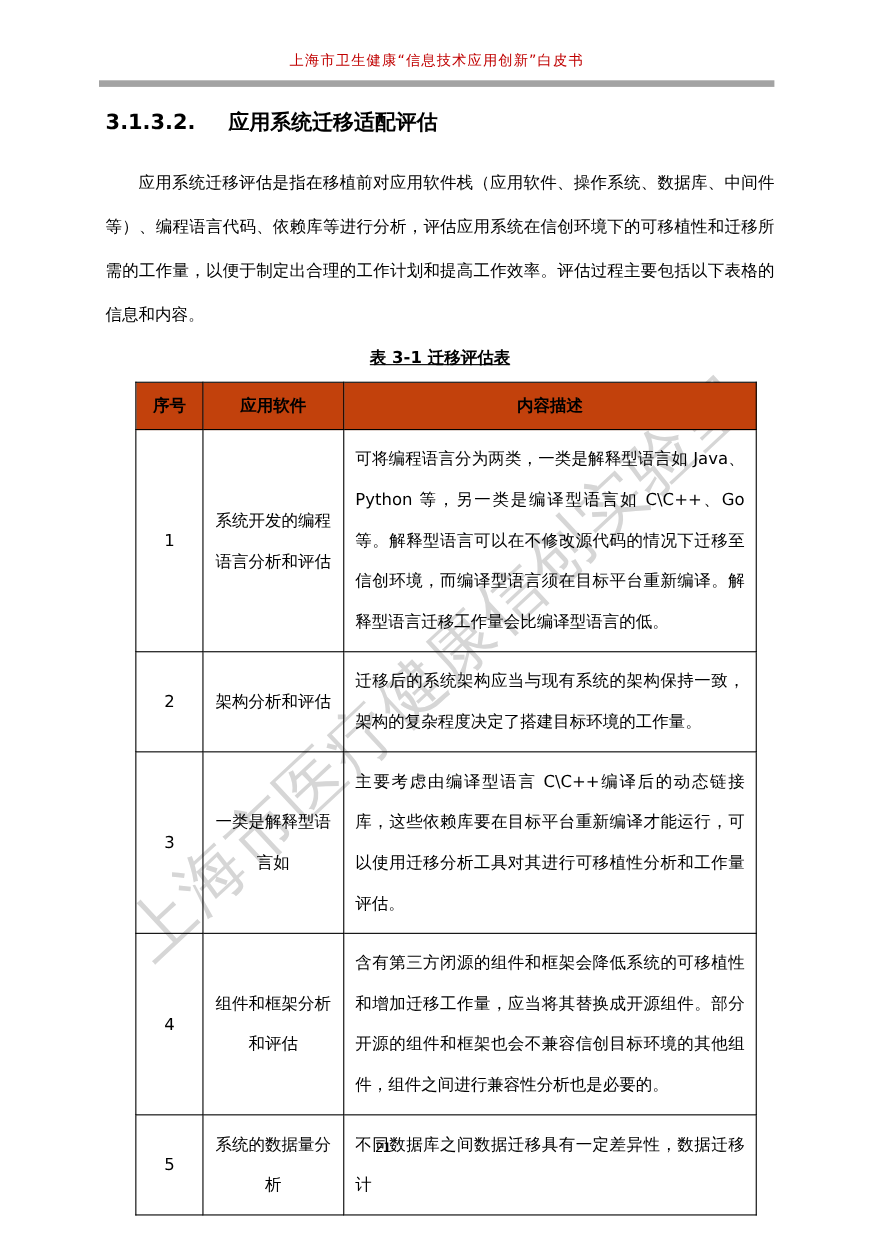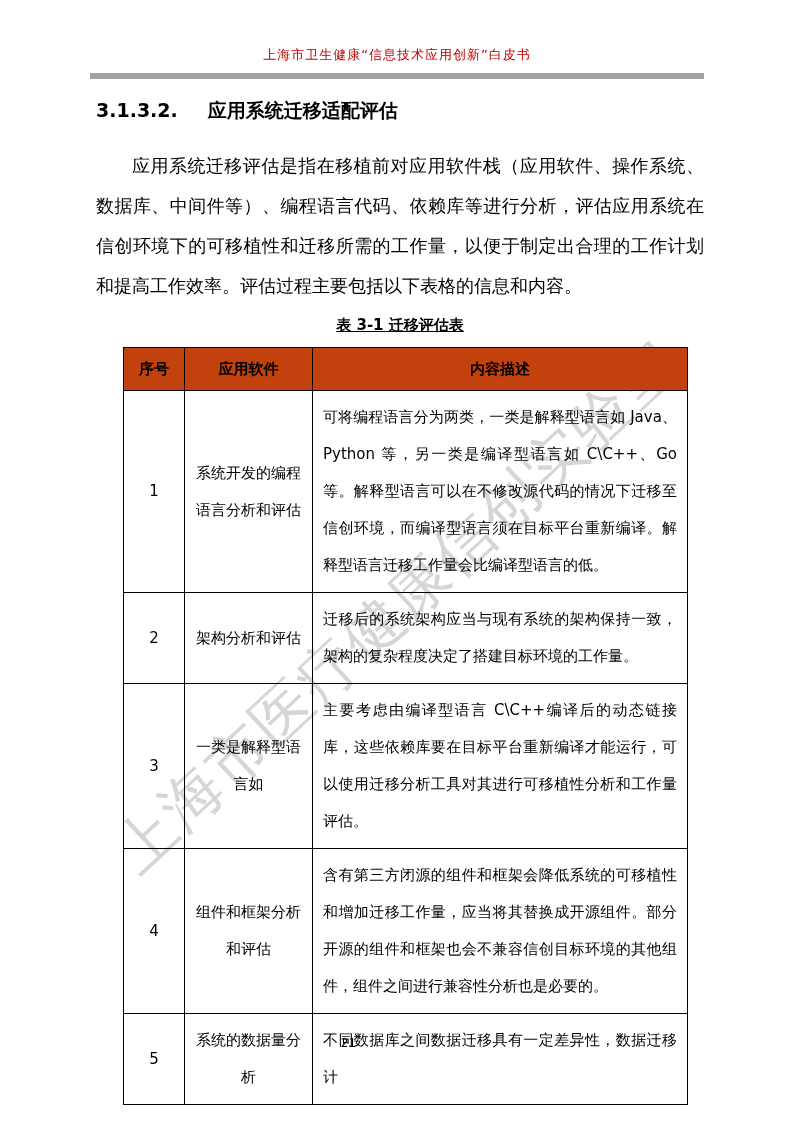--- a/index.html
+++ b/index.html
@@ -46,21 +46,21 @@
   .section-heading {
     display:flex;
     align-items:baseline;
     font-size:19px;
     font-weight:bold;
     margin:0 0 22px 0;
   }
   .sec-num { margin-right:30px; }
   .body-para {
     margin:0;
-    font-size:18px;
+    font-size:15px;
     line-height:40px;
     text-align:justify;
     text-indent:2em;
   }
   .table-caption {
     text-align:center;
     font-size:15px;
     font-weight:bold;
     margin:10px 0 12px 0;
     text-decoration:underline;

